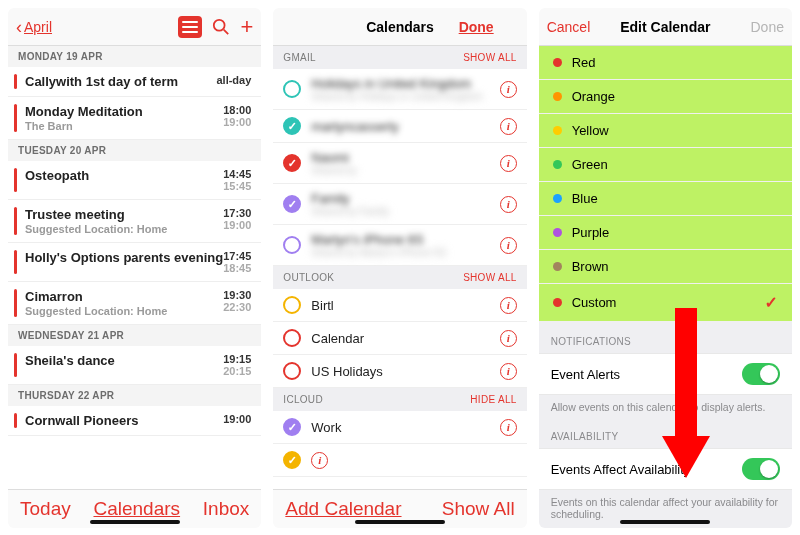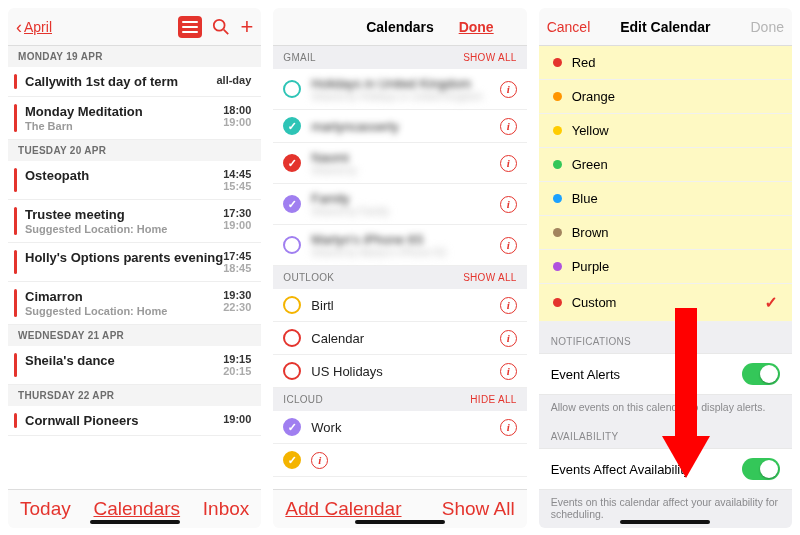--- a/index.html
+++ b/index.html
@@ -38,21 +38,21 @@
   .cal-row { display: flex; align-items: center; padding: 7px 10px; border-bottom: 1px solid #eee; background: #fff; gap: 10px; }
   .circ { width: 18px; height: 18px; border-radius: 50%; border: 2px solid #bbb; flex-shrink: 0; display: flex; align-items: center; justify-content: center; }
   .circ.checked::after { content: '✓'; color: #fff; font-size: 11px; font-weight: 700; }
   .cal-row .txt { flex: 1; }
   .cal-row .name { font-size: 13px; color: #222; }
   .cal-row .sub { font-size: 10px; color: #bbb; filter: blur(2px); }
   .info { width: 17px; height: 17px; border: 1.5px solid #e4342d; border-radius: 50%; color: #e4342d; font-size: 11px; font-style: italic; display: flex; align-items: center; justify-content: center; font-family: Georgia, serif; font-weight: 600; }
   .blur { filter: blur(3px); }
 
   
-  .color-row { display: flex; align-items: center; padding: 9px 14px; border-bottom: 1px solid #f0f0f0; background: #fef9c3; gap: 10px; font-size: 13px; }
+  .color-row { display: flex; align-items: center; padding: 9px 14px; border-bottom: 1px solid #f0f0f0; background: #bef264; gap: 10px; font-size: 13px; }
   .dot { width: 9px; height: 9px; border-radius: 50%; }
   .check { color: #e4342d; font-size: 16px; font-weight: 700; margin-left: auto; }
   .sec-title { background: #efeff2; color: #8a8a8d; font-size: 10px; padding: 14px 12px 6px; letter-spacing: .3px; }
   .setting-row { display: flex; align-items: center; padding: 9px 12px; background: #fff; border-top: 1px solid #e8e8e8; border-bottom: 1px solid #e8e8e8; font-size: 13px; }
   .toggle { width: 38px; height: 22px; background: #34c759; border-radius: 11px; position: relative; margin-left: auto; }
   .toggle::after { content: ''; position: absolute; right: 2px; top: 2px; width: 18px; height: 18px; background: #fff; border-radius: 50%; box-shadow: 0 1px 2px rgba(0,0,0,.3); }
   .help { font-size: 10.5px; color: #8a8a8d; padding: 6px 12px 12px; background: #efeff2; }
   .arrow { position: absolute; left: 50%; top: 300px; width: 42px; height: 170px; z-index: 5; pointer-events: none; }
   .arrow .stem { position: absolute; top: 0; left: 50%; transform: translateX(-50%); width: 22px; height: 130px; background: #ff0000; }
   .arrow .head { position: absolute; bottom: 0; left: 50%; transform: translateX(-50%); width: 0; height: 0; border-left: 24px solid transparent; border-right: 24px solid transparent; border-top: 42px solid #ff0000; }
@@ -305,26 +305,26 @@
           </div>
           <div class="color-row">
             <div class="dot" style="background:#34c759"></div>
     <span>Green</span>
           </div>
           <div class="color-row">
             <div class="dot" style="background:#1ca1ff"></div>
     <span>Blue</span>
           </div>
           <div class="color-row">
+            <div class="dot" style="background:#af52de"></div>
+    <span>Purple</span>
+          </div>
+          <div class="color-row">
             <div class="dot" style="background:#a2845e"></div>
     <span>Brown</span>
-          </div>
-          <div class="color-row">
-            <div class="dot" style="background:#af52de"></div>
-    <span>Purple</span>
           </div>
           <div class="color-row">
             <div class="dot" style="background:#e4342d"></div>
     <span>Custom</span>
             <span class="check">✓</span>
           </div>
         </div>
     <div class="sec-title">NOTIFICATIONS</div>
     <div class="setting-row">
       <span>Event Alerts</span>

